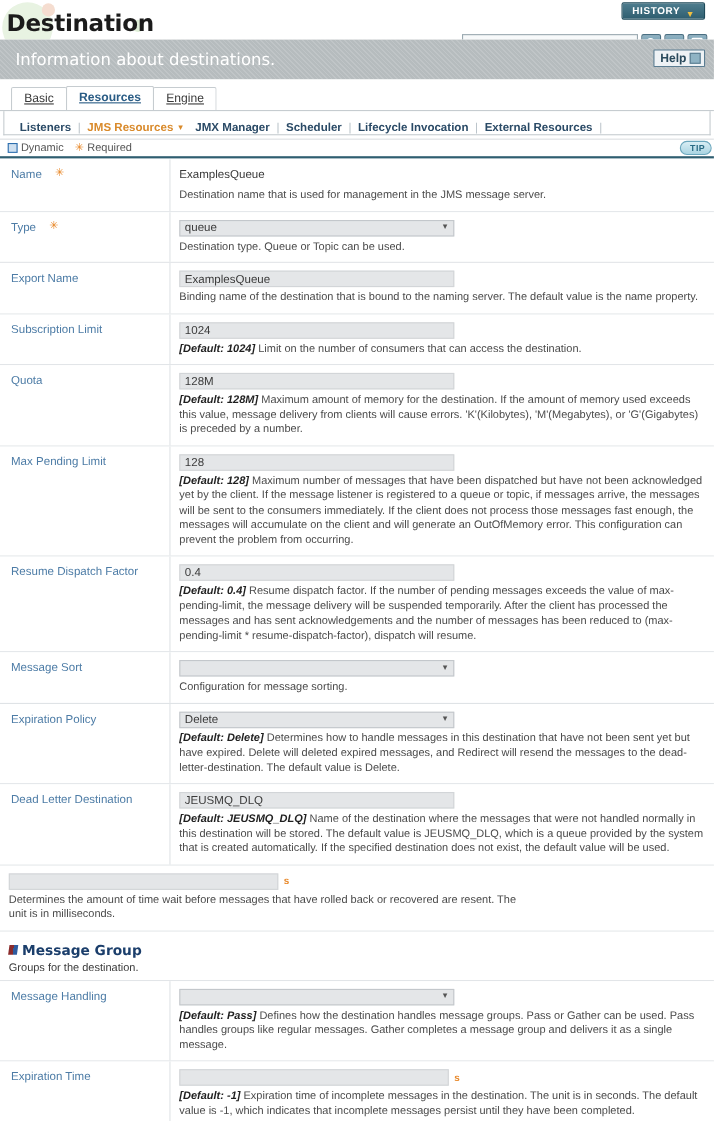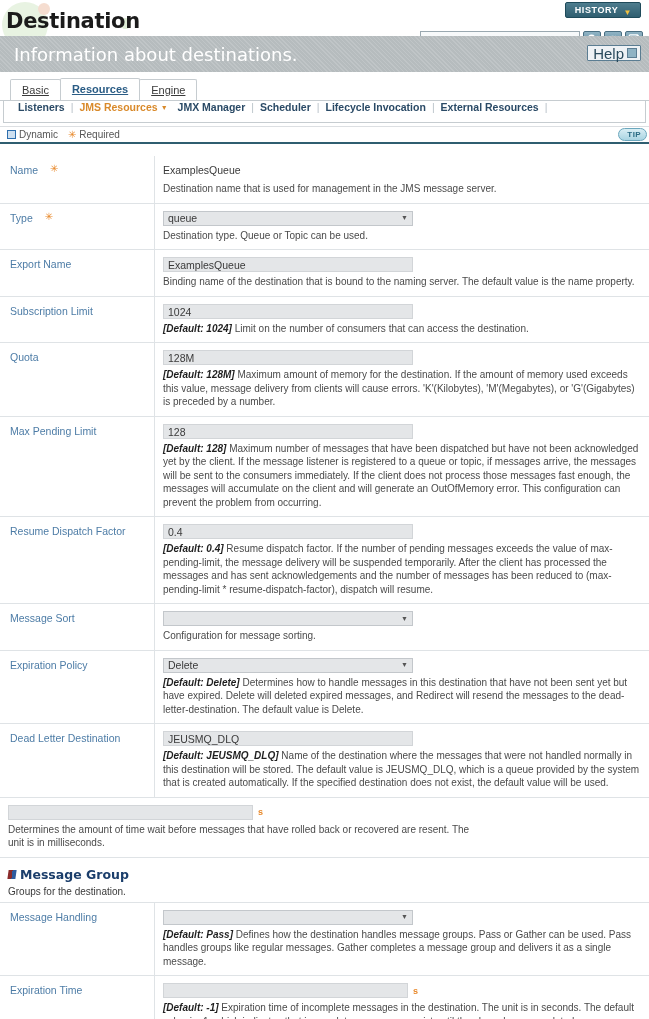--- a/index.html
+++ b/index.html
@@ -83,35 +83,35 @@
     height: 36px;
     background: #b6bcbe;
     background-image: repeating-linear-gradient(45deg, rgba(255,255,255,.14) 0 1px, transparent 1px 3px);
     display: flex;
     align-items: center;
     padding: 0 10px 0 14px;
     position: relative;
   }
   .infostrip-text {
     color: #ffffff;
-    font-size: 18px;
+    font-size: 15px;
     font-family: "DejaVu Sans", sans-serif;
   }
   .help-btn {
     position: absolute;
     right: 8px; top: 9px;
     height: 16px;
     padding: 0 3px 0 5px;
     background: #eef2f5;
     border: 1px solid #5b7d92;
     border-radius: 1px;
     display: flex; align-items: center; gap: 3px;
-    font-size: 15px;
+    font-size: 11px;
     color: #2a4a5c;
-    font-weight: normal;
+    font-weight: bold;
   }
   .help-ico {
     width: 10px; height: 10px;
     background: #8fb3c4;
     border: 1px solid #5b7d92;
     display: block;
   }
 
   
   .tabstrip {
@@ -147,39 +147,39 @@
     line-height: 21px;
   }
 
   
   .subnav {
     height: 22px;
     border: 1px solid #c6ccd0;
     border-top: none;
     margin: 4px 3px 0 3px;
     display: flex;
-    align-items: flex-start;
+    align-items: flex-end;
     padding-left: 9px;
     background: #ffffff;
     font-size: 10.5px;
   }
   .subnav-item {
     color: #2a4a66;
     font-weight: bold;
     padding: 0 5px;
     display: flex; align-items: center; gap: 3px;
   }
   .subnav-item.current { color: #d98a2b; }
   .subnav-item.current .nav-caret { color: #d98a2b; font-size: 7px; }
   .subnav-sep { color: #b9c2c8; padding: 0 1px; }
 
   
   .legendbar {
     height: 18px;
-    margin: 3px 0 12px 0;
+    margin: 3px 0 1px 0;
     border-top: 1px solid #dcdfe2;
     border-bottom: 2px solid #2f5e70;
     display: flex;
     align-items: center;
     padding: 0 2px 0 7px;
     font-size: 10px;
     color: #555;
     position: relative;
   }
   .legend-left { display: flex; align-items: center; gap: 10px; }

